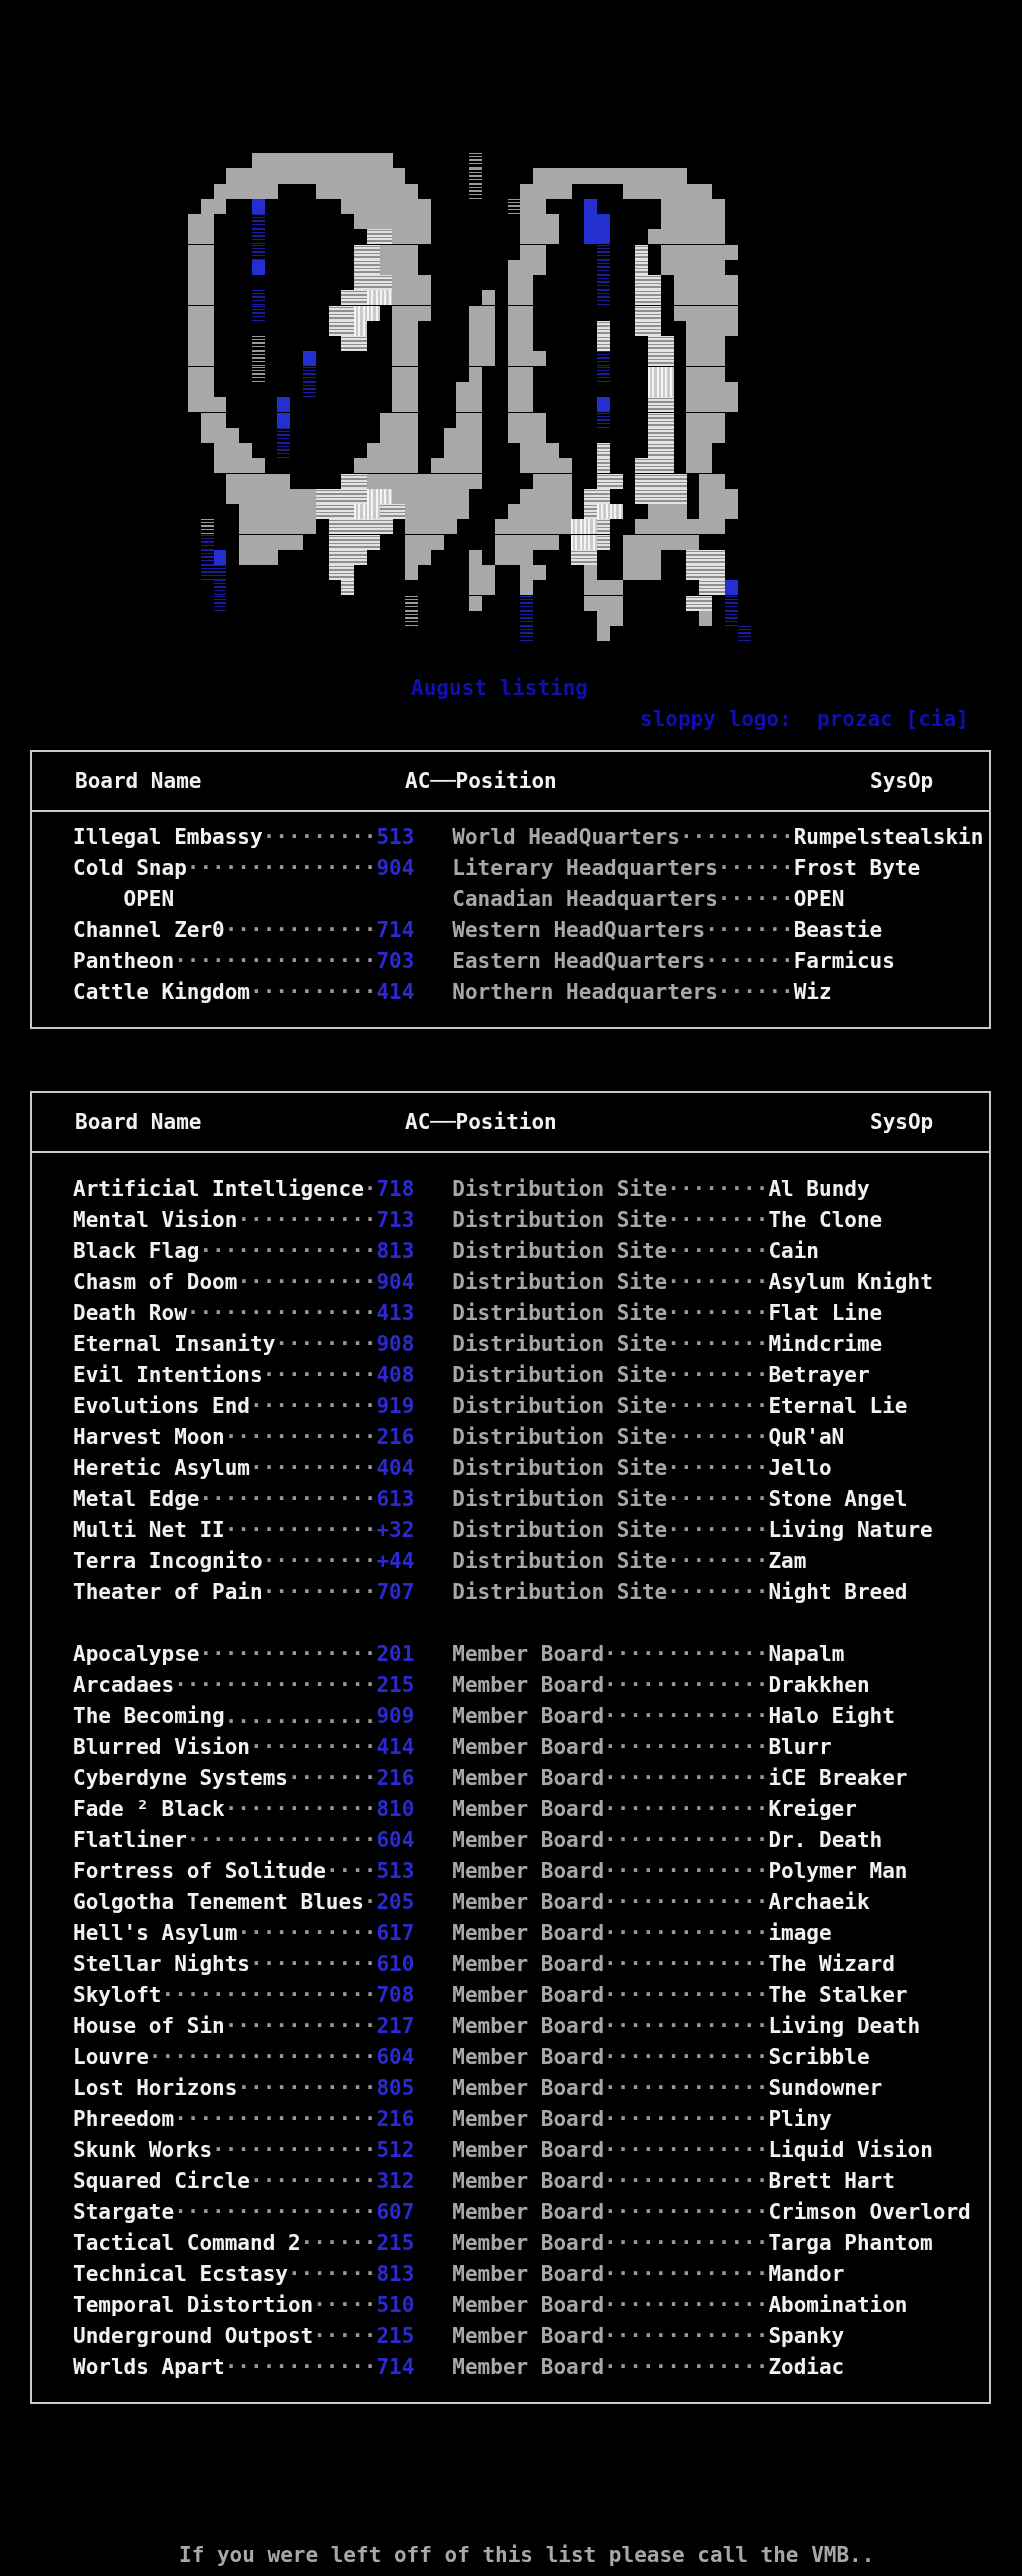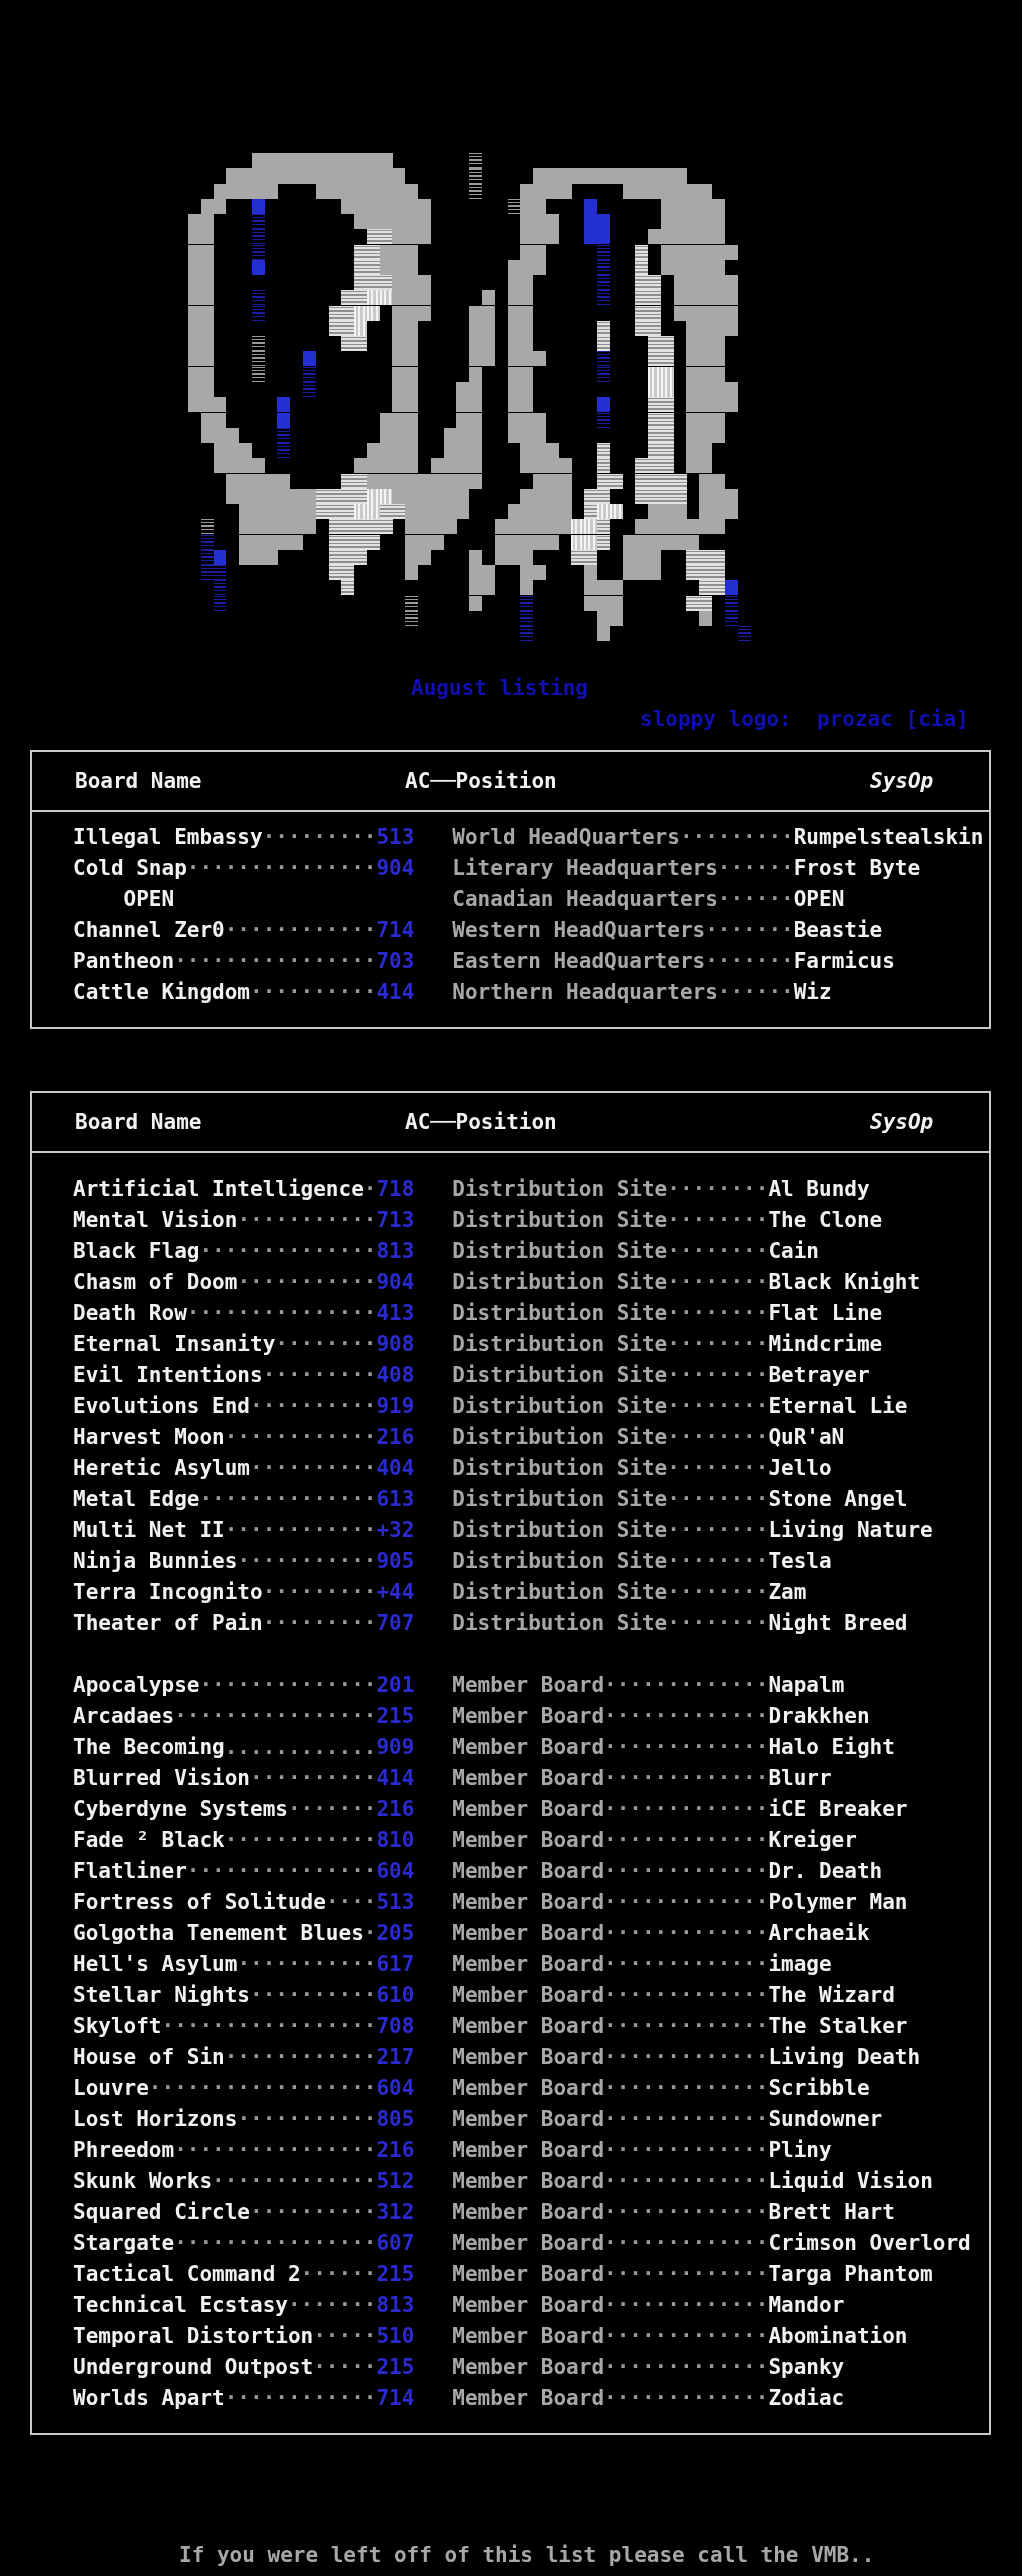--- a/index.html
+++ b/index.html
@@ -14,21 +14,21 @@
   .a-X{background:repeating-linear-gradient(90deg,#f4f4f4 0 2.1px,#cacaca 2.1px 4.3px);}
   .a-b{background:#2330cf;}
   .a-n{background:repeating-linear-gradient(0deg,#1b1b9e 0 1.4px,transparent 1.4px 3.6px);}
   
   .caption{position:absolute;font-size:21px;line-height:30.5px;white-space:pre;}
   .blue-cap{color:#0f0fb2;}
   
   .box{position:absolute;left:30px;width:961px;border:2.1px solid #c9c9c9;background:#000;box-sizing:border-box;}
   .box-header{position:relative;height:58px;border-bottom:2.1px solid #c9c9c9;}
   .box-header span{position:absolute;top:13.5px;font-size:21px;line-height:30.5px;color:#f2f2f2;white-space:pre;}
-  .h-board{left:43px;} .h-acpos{left:373px;} .h-sysop{left:838px;font-style:italic;}
+  .h-board{left:43px;} .h-acpos{left:373px;} .h-sysop{left:838px;}
   .box-content{padding:10px 0 18.5px 41px;}
   .row{height:31px;line-height:31px;font-size:21px;white-space:pre;}
   .t-name{color:#f2f2f2;} .t-fill{color:#9a9a9a;} .t-ac{color:#2a2ad0;}
   .t-pos{color:#a8a8a8;} .t-sysop{color:#f2f2f2;}
   #footer-note{position:absolute;left:179px;top:2540px;font-size:21px;line-height:30.5px;
                color:#a8a8a8;white-space:pre;}
 </style>
 </head>
 <body>
 
@@ -668,30 +668,29 @@
 <div class="box" id="table-1" style="top: 1091px;">
   <div class="box-header">
     <span class="h-board">Board Name</span>
     <span class="h-acpos">AC──Position</span>
     <span class="h-sysop">SysOp</span>
   </div>
   <div class="box-content" style="padding-top:21px;">
       <div class="row"><span class="t-name">Artificial Intelligence</span><span class="t-fill">·</span><span class="t-ac">718</span><span class="t-fill">   </span><span class="t-pos">Distribution Site</span><span class="t-fill">········</span><span class="t-sysop">Al Bundy</span></div>
       <div class="row"><span class="t-name">Mental Vision</span><span class="t-fill">···········</span><span class="t-ac">713</span><span class="t-fill">   </span><span class="t-pos">Distribution Site</span><span class="t-fill">········</span><span class="t-sysop">The Clone</span></div>
       <div class="row"><span class="t-name">Black Flag</span><span class="t-fill">··············</span><span class="t-ac">813</span><span class="t-fill">   </span><span class="t-pos">Distribution Site</span><span class="t-fill">········</span><span class="t-sysop">Cain</span></div>
-      <div class="row"><span class="t-name">Chasm of Doom</span><span class="t-fill">···········</span><span class="t-ac">904</span><span class="t-fill">   </span><span class="t-pos">Distribution Site</span><span class="t-fill">········</span><span class="t-sysop">Black Knight</span></div>
+      <div class="row"><span class="t-name">Chasm of Doom</span><span class="t-fill">···········</span><span class="t-ac">904</span><span class="t-fill">   </span><span class="t-pos">Distribution Site</span><span class="t-fill">········</span><span class="t-sysop">Asylum Knight</span></div>
       <div class="row"><span class="t-name">Death Row</span><span class="t-fill">···············</span><span class="t-ac">413</span><span class="t-fill">   </span><span class="t-pos">Distribution Site</span><span class="t-fill">········</span><span class="t-sysop">Flat Line</span></div>
       <div class="row"><span class="t-name">Eternal Insanity</span><span class="t-fill">········</span><span class="t-ac">908</span><span class="t-fill">   </span><span class="t-pos">Distribution Site</span><span class="t-fill">········</span><span class="t-sysop">Mindcrime</span></div>
       <div class="row"><span class="t-name">Evil Intentions</span><span class="t-fill">·········</span><span class="t-ac">408</span><span class="t-fill">   </span><span class="t-pos">Distribution Site</span><span class="t-fill">········</span><span class="t-sysop">Betrayer</span></div>
       <div class="row"><span class="t-name">Evolutions End</span><span class="t-fill">··········</span><span class="t-ac">919</span><span class="t-fill">   </span><span class="t-pos">Distribution Site</span><span class="t-fill">········</span><span class="t-sysop">Eternal Lie</span></div>
       <div class="row"><span class="t-name">Harvest Moon</span><span class="t-fill">············</span><span class="t-ac">216</span><span class="t-fill">   </span><span class="t-pos">Distribution Site</span><span class="t-fill">········</span><span class="t-sysop">QuR'aN</span></div>
       <div class="row"><span class="t-name">Heretic Asylum</span><span class="t-fill">··········</span><span class="t-ac">404</span><span class="t-fill">   </span><span class="t-pos">Distribution Site</span><span class="t-fill">········</span><span class="t-sysop">Jello</span></div>
       <div class="row"><span class="t-name">Metal Edge</span><span class="t-fill">··············</span><span class="t-ac">613</span><span class="t-fill">   </span><span class="t-pos">Distribution Site</span><span class="t-fill">········</span><span class="t-sysop">Stone Angel</span></div>
       <div class="row"><span class="t-name">Multi Net II</span><span class="t-fill">············</span><span class="t-ac">+32</span><span class="t-fill">   </span><span class="t-pos">Distribution Site</span><span class="t-fill">········</span><span class="t-sysop">Living Nature</span></div>
-      <div class="row"><span class="t-name">Ninja Bunnies</span><span class="t-fill">···········</span><span class="t-ac">905</span><span class="t-fill">   </span><span class="t-pos">Distribution Site</span><span class="t-fill">········</span><span class="t-sysop">Tesla</span></div>
       <div class="row"><span class="t-name">Terra Incognito</span><span class="t-fill">·········</span><span class="t-ac">+44</span><span class="t-fill">   </span><span class="t-pos">Distribution Site</span><span class="t-fill">········</span><span class="t-sysop">Zam</span></div>
       <div class="row"><span class="t-name">Theater of Pain</span><span class="t-fill">·········</span><span class="t-ac">707</span><span class="t-fill">   </span><span class="t-pos">Distribution Site</span><span class="t-fill">········</span><span class="t-sysop">Night Breed</span></div>
       <div class="row"></div>
       <div class="row"><span class="t-name">Apocalypse</span><span class="t-fill">··············</span><span class="t-ac">201</span><span class="t-fill">   </span><span class="t-pos">Member Board</span><span class="t-fill">·············</span><span class="t-sysop">Napalm</span></div>
       <div class="row"><span class="t-name">Arcadaes</span><span class="t-fill">················</span><span class="t-ac">215</span><span class="t-fill">   </span><span class="t-pos">Member Board</span><span class="t-fill">·············</span><span class="t-sysop">Drakkhen</span></div>
       <div class="row"><span class="t-name">The Becoming</span><span class="t-fill">............</span><span class="t-ac">909</span><span class="t-fill">   </span><span class="t-pos">Member Board</span><span class="t-fill">·············</span><span class="t-sysop">Halo Eight</span></div>
       <div class="row"><span class="t-name">Blurred Vision</span><span class="t-fill">··········</span><span class="t-ac">414</span><span class="t-fill">   </span><span class="t-pos">Member Board</span><span class="t-fill">·············</span><span class="t-sysop">Blurr</span></div>
       <div class="row"><span class="t-name">Cyberdyne Systems</span><span class="t-fill">·······</span><span class="t-ac">216</span><span class="t-fill">   </span><span class="t-pos">Member Board</span><span class="t-fill">·············</span><span class="t-sysop">iCE Breaker</span></div>
       <div class="row"><span class="t-name">Fade ² Black</span><span class="t-fill">············</span><span class="t-ac">810</span><span class="t-fill">   </span><span class="t-pos">Member Board</span><span class="t-fill">·············</span><span class="t-sysop">Kreiger</span></div>
       <div class="row"><span class="t-name">Flatliner</span><span class="t-fill">···············</span><span class="t-ac">604</span><span class="t-fill">   </span><span class="t-pos">Member Board</span><span class="t-fill">·············</span><span class="t-sysop">Dr. Death</span></div>

